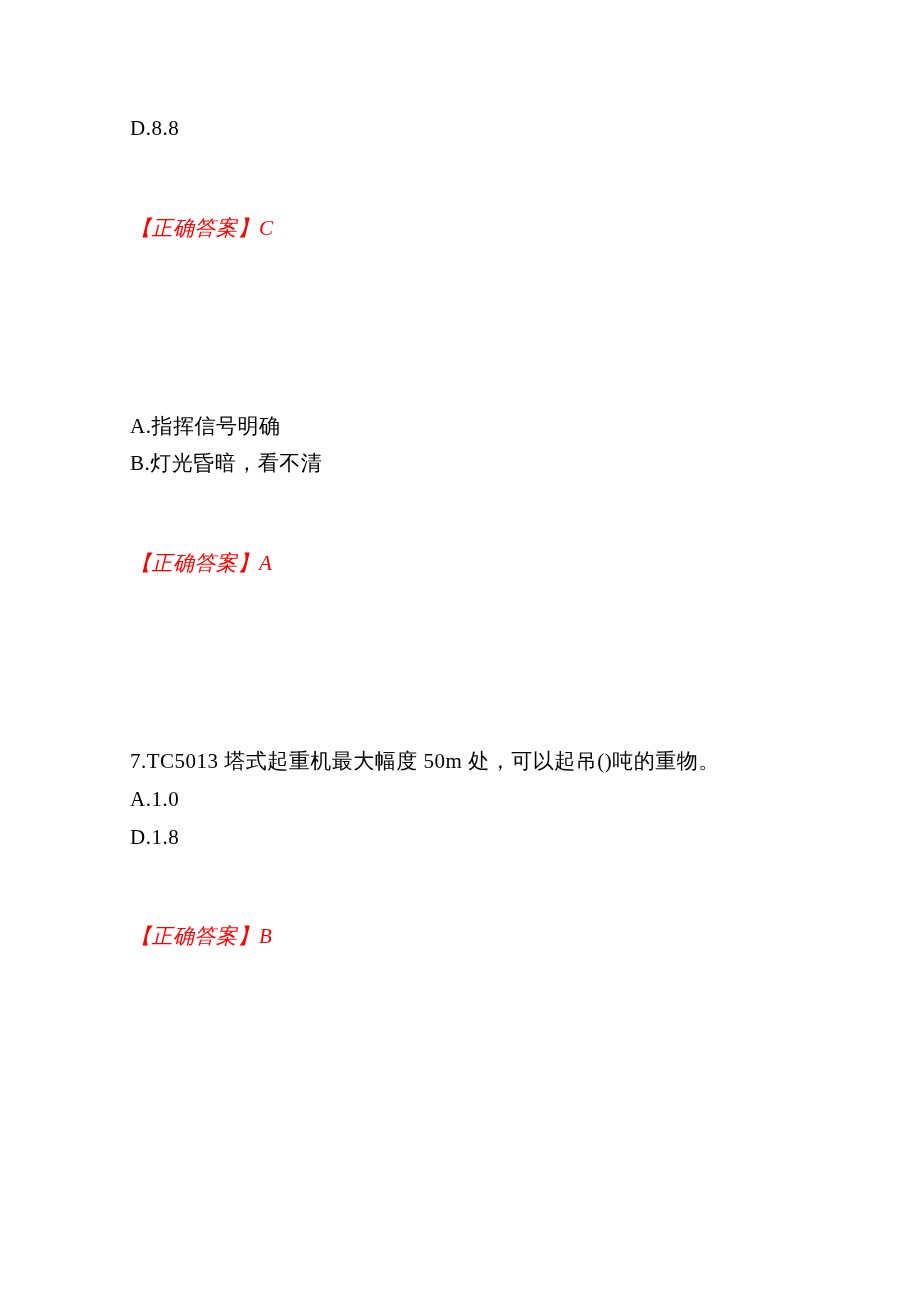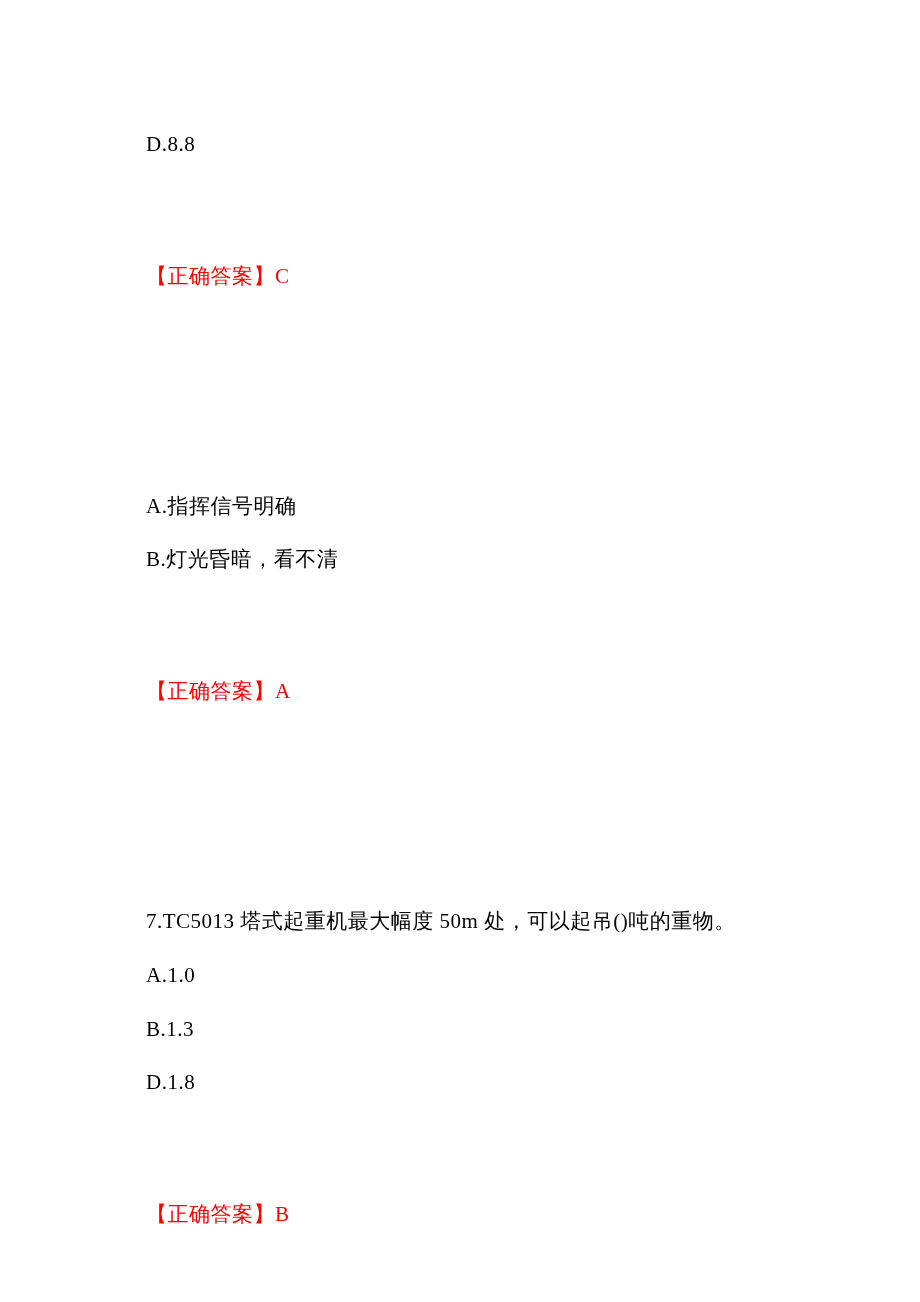--- a/index.html
+++ b/index.html
@@ -10,25 +10,26 @@
     background: #ffffff;
     font-family: "SimSun", "宋体", serif;
     font-size: 21px;
     color: #000000;
     line-height: 1.8;
   }
   .page {
     padding: 110px 130px 0 130px;
   }
   .line {
-    margin: 16px;
+    margin: 0;
     letter-spacing: 0.5px;
   }
   .answer {
     color: #ff0000;
+    font-style: italic;
   }
   .gap-after-option {
     height: 62px;
   }
   .gap-after-answer {
     height: 160px;
   }
 </style>
 </head>
 <body>
@@ -41,19 +42,18 @@
   <div class="gap-after-answer"></div>
 
   <p class="line">A.指挥信号明确</p>
   <p class="line">B.灯光昏暗，看不清</p>
   <div class="gap-after-option"></div>
   <p class="line answer">【正确答案】A</p>
   <div class="gap-after-answer"></div>
 
   <p class="line">7.TC5013 塔式起重机最大幅度 50m 处，可以起吊()吨的重物。</p>
   <p class="line">A.1.0</p>
-  <p class="line">B.1.3</p>
   <p class="line">D.1.8</p>
   <div class="gap-after-option"></div>
   <p class="line answer">【正确答案】B</p>
   <div class="gap-after-answer"></div>
 
 </div>
 
 </body></html>

